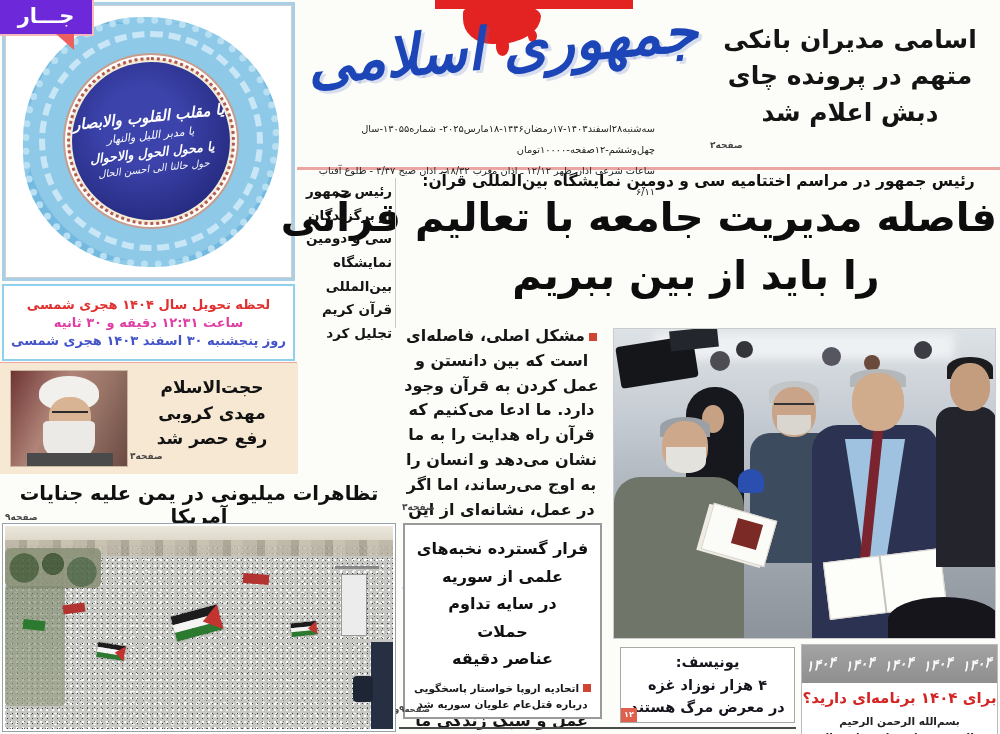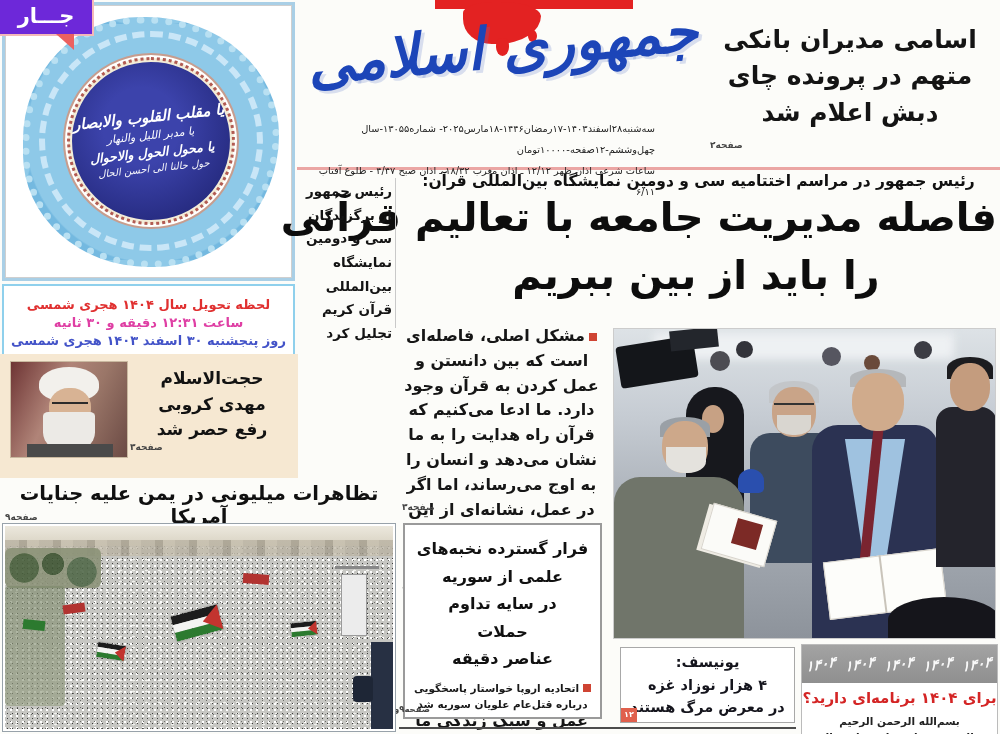--- a/index.html
+++ b/index.html
@@ -146,21 +146,21 @@
   .pm3-hair { left:236px; top:40px; width:56px; height:18px; background:#b5b8bb; border-radius:50% 50% 0 0; }
   .pm3-book { left:212px; top:226px; width:118px; height:58px; background:#fdfdfa; transform:rotate(-7deg); border:1px solid #d8d4cc; }
   .pm3-fold { left:268px; top:226px; width:2px; height:58px; background:#c9c4ba; transform:rotate(-7deg); }
   
   .pm4-body { left:322px; top:78px; width:61px; height:160px; background:#24242c; border-radius:16px 16px 0 0; }
   .pm4-head { left:336px; top:34px; width:40px; height:48px; background:#c49c7e; border-radius:46%; }
   .pm4-hair { left:333px; top:28px; width:46px; height:22px; background:#1c1c1f; border-radius:50% 50% 0 0; }
   .pm-fg    { left:274px; top:268px; width:112px; height:46px; background:#15151b; border-radius:50% 50% 0 0; }
 
   
-  .kar-block { left:0; top:354px; width:298px; height:124px; background:#f6e8d2; }
+  .kar-block { left:0; top:363px; width:298px; height:111px; background:#f6e8d2; }
   .kar-photo { left:10px; top:7px; width:118px; height:97px; overflow:hidden; border:1px solid #c9b9a0;
     background:linear-gradient(115deg,#6e3434 0%,#b08478 38%,#9a7668 62%,#6b4a44 100%); }
   .kp-turban { left:28px; top:5px; width:60px; height:34px; background:#f2f0ec; border-radius:50% 50% 40% 40%; }
   .kp-face   { left:38px; top:26px; width:42px; height:40px; background:#d8b394; border-radius:46%; }
   .kp-glass  { left:41px; top:40px; width:36px; height:9px; border-top:2px solid #2b2b2b; }
   .kp-beard  { left:32px; top:50px; width:52px; height:40px; background:#eceae6; border-radius:10% 10% 48% 48%; }
   .kp-robe   { left:16px; top:82px; width:86px; height:16px; background:#4a4a4a; }
   .kar-text  { left:132px; top:12px; width:160px; text-align:center; font-size:17px; font-weight:bold; color:#121212; line-height:1.5; }
   .kar-pref  { left:130px; top:88px; }
 

